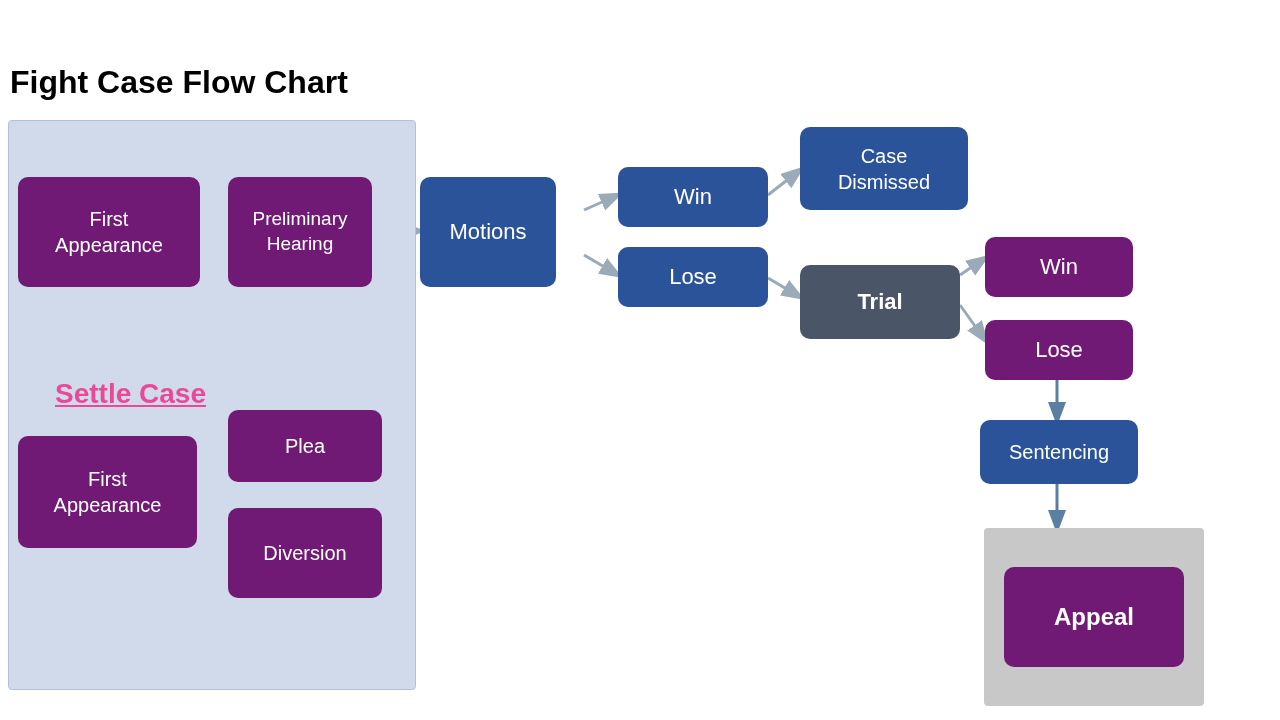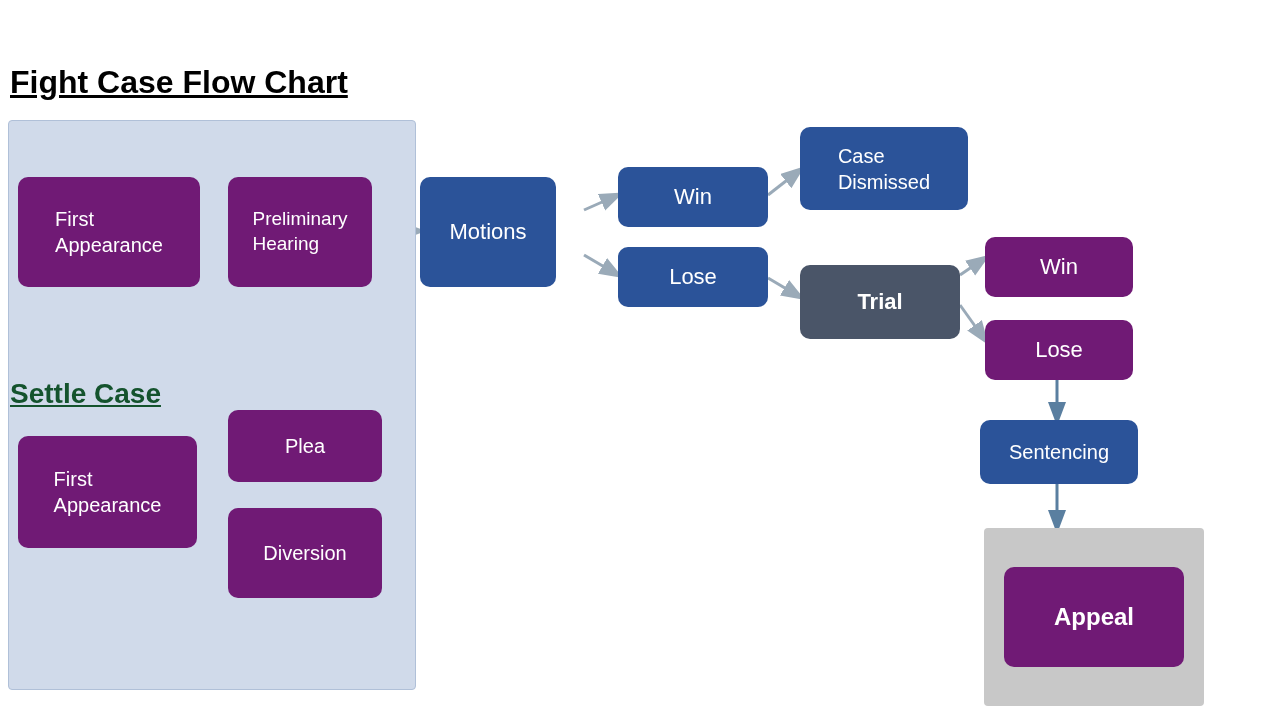--- a/index.html
+++ b/index.html
@@ -11,21 +11,20 @@
       overflow: hidden;
       position: relative;
     }
 
     .page-title {
       position: absolute;
       top: 64px;
       left: 10px;
       font-size: 32px;
       font-weight: bold;
-      text-decoration: underline;
       color: #000;
     }
 
     
     .settle-fight-box {
       position: absolute;
       top: 120px;
       left: 8px;
       width: 408px;
       height: 570px;
@@ -34,20 +33,21 @@
       border-radius: 4px;
     }
 
     
     .node {
       position: absolute;
       border-radius: 10px;
       display: flex;
       align-items: center;
       justify-content: center;
+      text-align: center;
       color: #fff;
       font-size: 18px;
       font-weight: 500;
       line-height: 1.3;
     }
 
     .node-dark { background: #701a75; }
     .node-mid  { background: #2b5399; }
     .node-trial { background: #4a5568; font-weight: bold; }
 
@@ -61,21 +61,22 @@
       pointer-events: none;
     }
 
     .settle-case-label {
       position: absolute;
       top: 378px;
       left: 10px;
       font-size: 28px;
       font-weight: bold;
       text-decoration: underline;
-      color: #14532d;
+      color: #ec4899;
+      padding-left: 45px;
     }
 
     
     .appeal-box {
       position: absolute;
       top: 528px;
       left: 950px;
       width: 220px;
       height: 178px;
       background: #c8c8c8;

